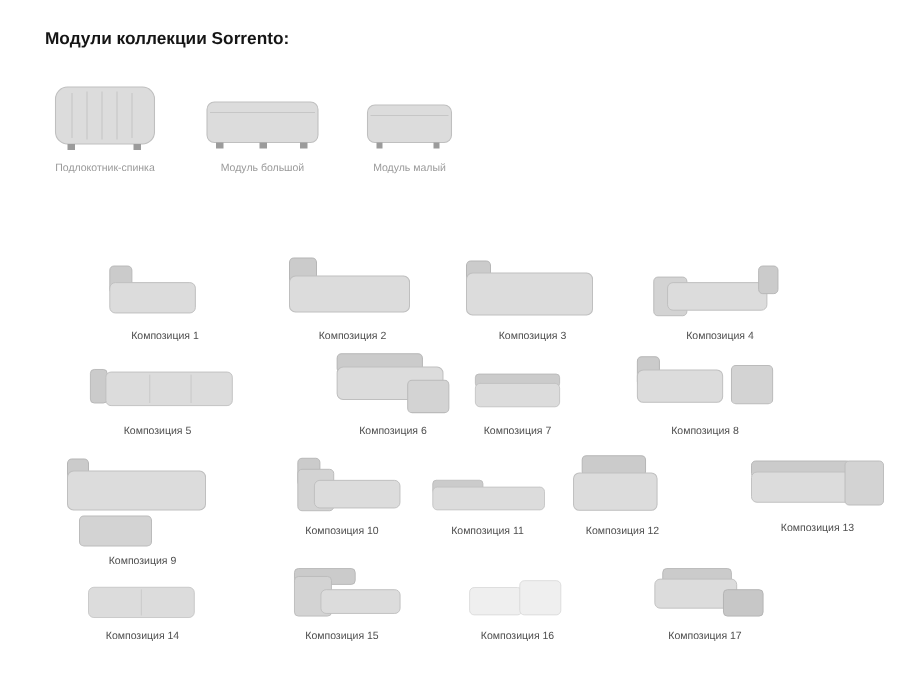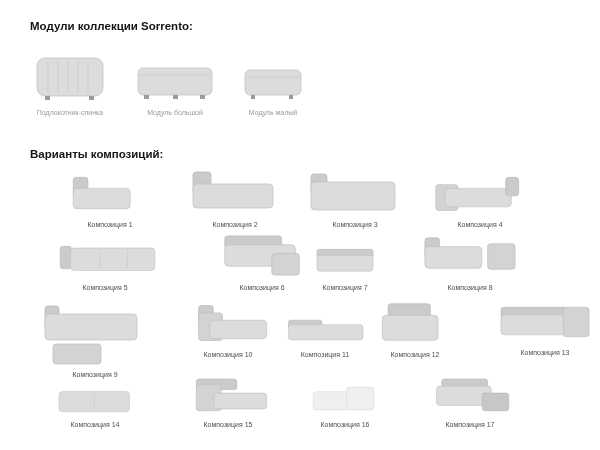--- a/index.html
+++ b/index.html
@@ -85,21 +85,20 @@
       <svg width="90" height="50" viewBox="0 0 80 50" preserveAspectRatio="xMidYMax meet">
         <rect class="s" x="12" y="16" width="56" height="25" rx="5"></rect>
         <line class="ln" x1="14" y1="23" x2="66" y2="23"></line>
         <rect class="ft" x="18" y="41" width="4" height="4"></rect>
         <rect class="ft" x="56" y="41" width="4" height="4"></rect>
       </svg>
     </div>
     <figcaption class="cap">Модуль малый</figcaption>
   </figure>
 
-  <div class="heading" id="variants-heading">Варианты композиций:</div>
 
   <figure class="item c1">
     <svg width="120" height="46" viewBox="0 0 120 50" preserveAspectRatio="xMidYMax meet">
       <rect class="b" x="20" y="8" width="16" height="20" rx="3"></rect>
       <rect class="s" x="20" y="20" width="62" height="22" rx="4"></rect>
     </svg>
     <figcaption class="cap">Композиция 1</figcaption>
   </figure>
 
   <figure class="item c2">

